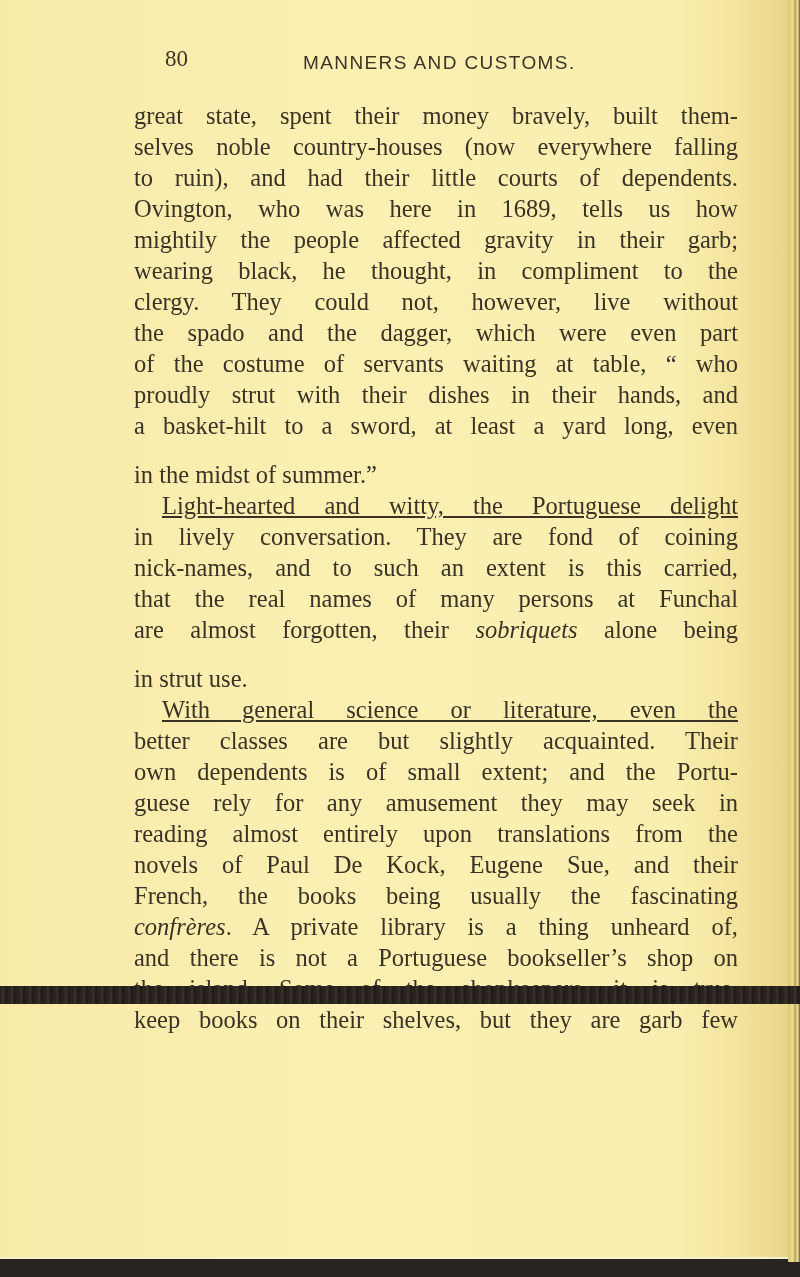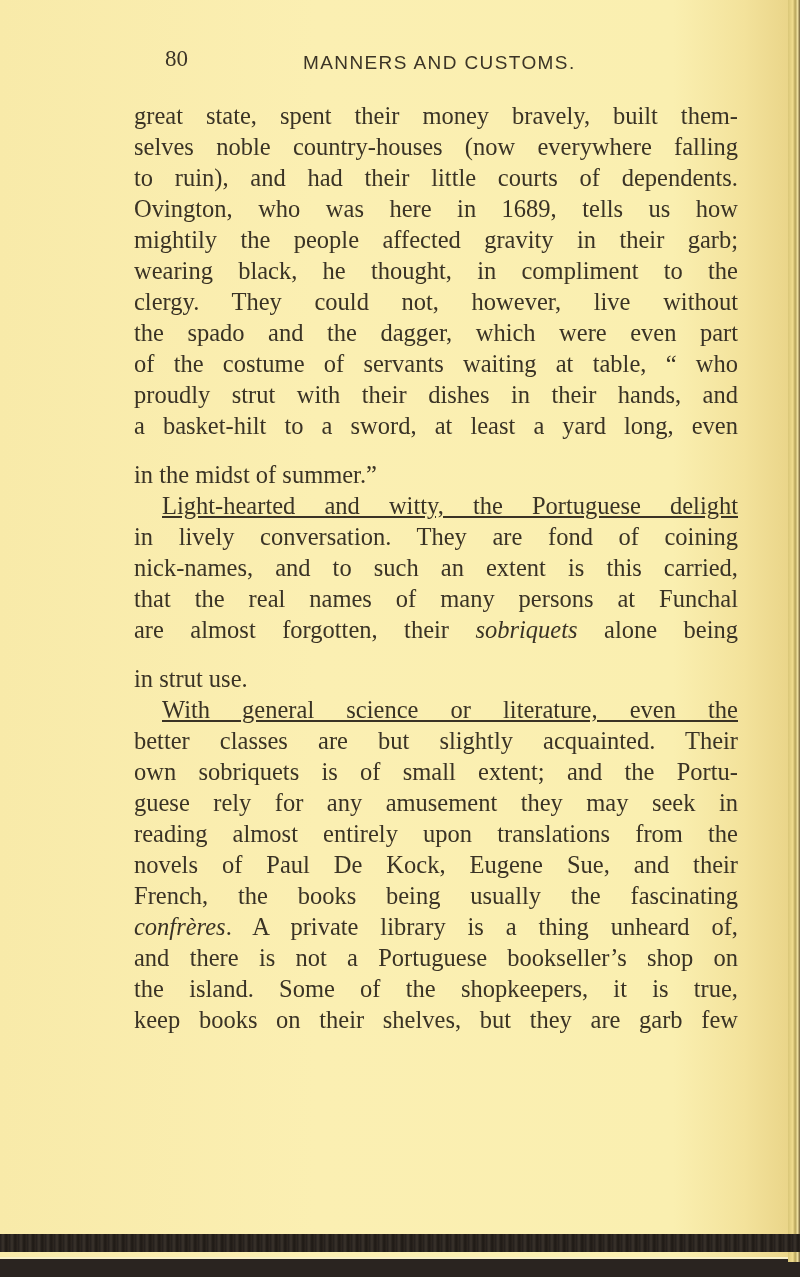--- a/index.html
+++ b/index.html
@@ -6,21 +6,21 @@
       margin: 0;
       padding: 0;
       width: 800px;
       height: 1277px;
       overflow: hidden;
       background: #2a2420;
     }
     .scan {
       position: relative;
       width: 800px;
-      height: 1252px;
+      height: 1004px;
       background: #2a2420;
     }
     .page {
       position: absolute;
       left: 0;
       top: 0;
       width: 792px;
       height: 1257px;
       background: linear-gradient(to right, #f8eaa9 0%, #fbefb2 40%, #faefb0 85%, #f3e29b 94%, #e9d488 100%);
       border-bottom: 2px solid #f7f0cc;
@@ -119,21 +119,21 @@
       <span class="line">a basket-hilt to a sword, at least a yard long, even</span>
       <span class="line last">in the midst of summer.”</span>
       <span class="line indent">Light-hearted and witty, the Portuguese delight</span>
       <span class="line">in lively conversation.  They are fond of coining</span>
       <span class="line">nick-names, and to such an extent is this carried,</span>
       <span class="line">that the real names of many persons at Funchal</span>
       <span class="line"><span>are almost forgotten, their </span><em>sobriquets</em><span> alone being</span></span>
       <span class="line last">in strut use.</span>
       <span class="line indent">With general science or literature, even the</span>
       <span class="line">better classes are but slightly acquainted.  Their</span>
-      <span class="line">own sobriquets is of small extent; and the Portu-</span>
+      <span class="line">own dependents is of small extent; and the Portu-</span>
       <span class="line">guese rely for any amusement they may seek in</span>
       <span class="line">reading almost entirely upon translations from the</span>
       <span class="line">novels of Paul De Kock, Eugene Sue, and their</span>
       <span class="line">French, the books being usually the fascinating</span>
       <span class="line"><em>confrères</em><span>.  A private library is a thing unheard of,</span></span>
       <span class="line">and there is not a Portuguese bookseller’s shop on</span>
       <span class="line">the island.  Some of the shopkeepers, it is true,</span>
       <span class="line">keep books on their shelves, but they are garb few</span>
     </div>
   </div>

